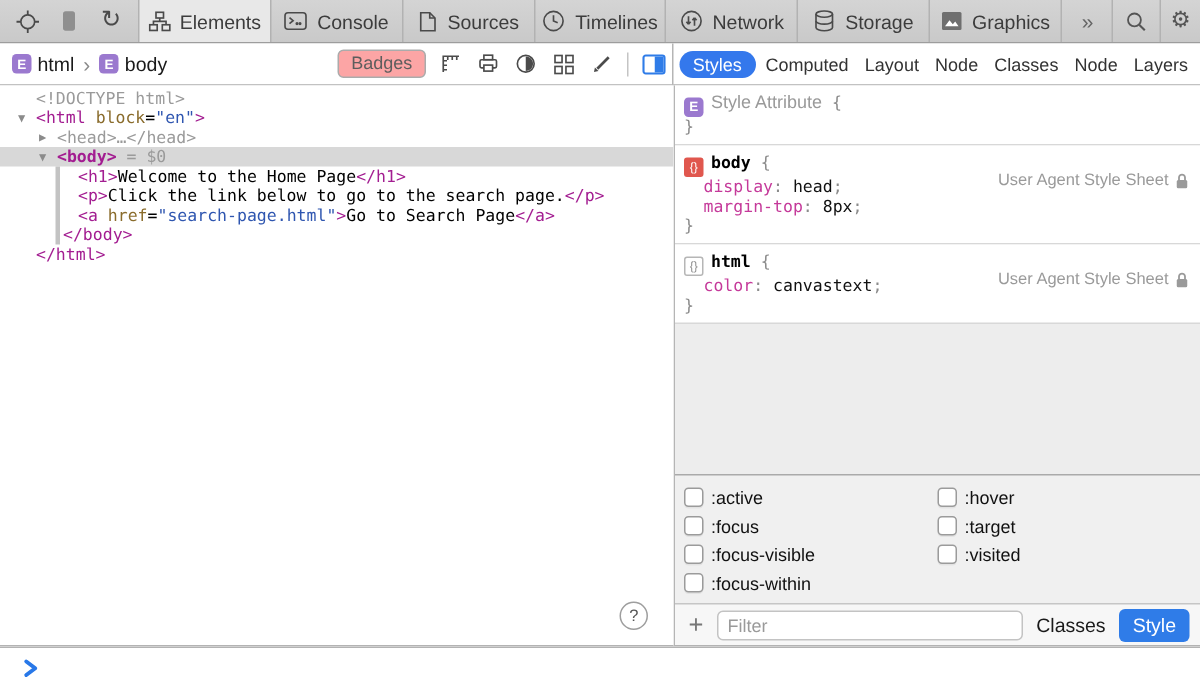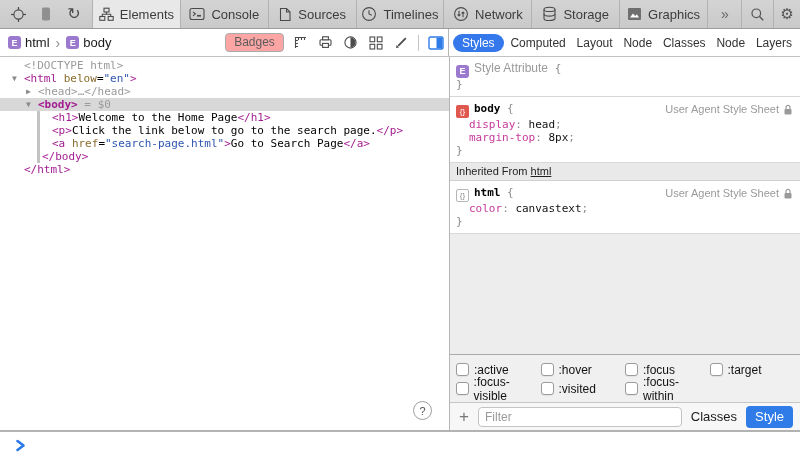--- a/index.html
+++ b/index.html
@@ -72,41 +72,41 @@
             font-family:"Liberation Sans",sans-serif;}
 
   
   .styles-pane{width:351px;box-sizing:border-box;border-left:1px solid #b5b5b5;
                border-bottom:1px solid #b3b3b3;display:flex;flex-direction:column;background:#ededed;}
   .styles-scroll{flex:1;overflow:hidden;background:#ededed;}
   .rule-section{position:relative;background:#fff;border-bottom:1px solid #d8d8d8;
                 padding:5px 6px;font-family:"DejaVu Sans Mono","Liberation Mono",monospace;
                 font-size:11px;line-height:13px;}
   .rule-line{white-space:pre;}
-  .rule-note{position:absolute;top:6px;right:7px;font-family:"Liberation Sans",sans-serif;
+  .rule-note{position:absolute;top:17px;right:7px;font-family:"Liberation Sans",sans-serif;
              font-size:11px;color:#9a9a9a;display:flex;align-items:center;gap:4px;}
   .rule-badge{display:inline-flex;width:13px;height:13px;border-radius:2px;margin-right:5px;
               align-items:center;justify-content:center;font-size:8px;vertical-align:-2px;
               font-family:"Liberation Sans",sans-serif;}
   .badge-red{background:#e0574e;color:#fff;}
   .badge-gray{background:#fff;border:1px solid #b6b6b6;color:#8c8c8c;box-sizing:border-box;}
   .badge-element{background:#9b79cf;color:#fff;font-size:9px;font-weight:bold;border-radius:3px;}
   .selector{color:#000;font-weight:bold;}
   .selector.muted{color:#9a9a9a;font-weight:normal;font-family:"Liberation Sans",sans-serif;font-size:12px;}
   .brace{color:#8b8b8b;}
   .prop-line{padding-left:13px;}
   .prop-name{color:#c53a9a;}
   .prop-value{color:#111;}
   .punct{color:#8b8b8b;}
   .inherited-bar{background:#e9e9e9;border-bottom:1px solid #cfcfcf;
                  font-size:11px;color:#222;padding:2px 6px 3px;font-family:"Liberation Sans",sans-serif;}
   .inherit-link{text-decoration:underline;}
 
   .pseudo-area{border-top:1px solid #aaa;background:#f0f0f0;padding:5px 6px 4px;}
-  .pseudo-grid{display:grid;grid-template-columns:1fr 1fr 1fr 1fr;}
+  .pseudo-grid{display:grid;grid-template-columns:1fr 1fr;}
   .pseudo-cell{height:19px;display:flex;align-items:center;gap:5px;}
   .checkbox{width:13px;height:13px;background:#fff;border:1px solid #9b9b9b;border-radius:3px;
             box-sizing:border-box;box-shadow:0 1px 0 rgba(0,0,0,.05);}
   .pseudo-label{font-size:12px;color:#111;}
 
   .filter-bar{height:28px;border-top:1px solid #c6c6c6;background:#f7f7f7;
               display:flex;align-items:center;padding:0 7px;gap:7px;box-sizing:border-box;}
   .plus-btn{font-size:17px;color:#777;font-weight:300;width:14px;text-align:center;line-height:14px;}
   .filter-input{flex:1;height:18px;border:1px solid #c3c3c3;border-radius:4px;background:#fff;
                 font-size:12px;padding:0 6px;outline:none;color:#222;min-width:0;
@@ -302,21 +302,21 @@
         <span class="side-tab">Classes</span>
         <span class="side-tab">Node</span>
         <span class="side-tab">Layers</span>
       </div>
   </div>
 
   <div class="main-area">
     <div class="dom-pane">
       <div class="dom-rows">
           <div class="dom-row" style="padding-left: 24px;"><span class="tk-gray">&lt;!DOCTYPE html&gt;</span></div>
-          <div class="dom-row" style="padding-left: 24px;"><span class="arrow" style="left: 12px;">▼</span><span class="tk-tag">&lt;html</span><span class="tk-plain"> </span><span class="tk-attr">below</span><span class="tk-plain">=</span><span class="tk-val">"en"</span><span class="tk-tag">&gt;</span></div>
+          <div class="dom-row" style="padding-left: 24px;"><span class="arrow" style="left: 12px;">▼</span><span class="tk-tag">&lt;html</span><span class="tk-plain"> </span><span class="tk-attr">block</span><span class="tk-plain">=</span><span class="tk-val">"en"</span><span class="tk-tag">&gt;</span></div>
           <div class="dom-row" style="padding-left: 38px;"><span class="arrow" style="left: 26px;">▶</span><span class="tk-gray">&lt;head&gt;…&lt;/head&gt;</span></div>
           <div class="dom-row selected bold" style="padding-left: 38px;"><span class="arrow" style="left: 26px;">▼</span><span class="tk-tag">&lt;body&gt;</span><span class="tk-gray-light"> = </span><span class="tk-gray-light">$0</span></div>
           <div class="dom-row" style="padding-left: 52px;"><span class="tk-tag">&lt;h1&gt;</span><span class="tk-plain">Welcome to the Home Page</span><span class="tk-tag">&lt;/h1&gt;</span></div>
           <div class="dom-row" style="padding-left: 52px;"><span class="tk-tag">&lt;p&gt;</span><span class="tk-plain">Click the link below to go to the search page.</span><span class="tk-tag">&lt;/p&gt;</span></div>
           <div class="dom-row" style="padding-left: 52px;"><span class="tk-tag">&lt;a </span><span class="tk-attr">href</span><span class="tk-plain">=</span><span class="tk-val">"search-page.html"</span><span class="tk-tag">&gt;</span><span class="tk-plain">Go to Search Page</span><span class="tk-tag">&lt;/a&gt;</span></div>
           <div class="dom-row" style="padding-left: 42px;"><span class="tk-tag">&lt;/body&gt;</span></div>
           <div class="dom-row" style="padding-left: 24px;"><span class="tk-tag">&lt;/html&gt;</span></div>
         </div>
       <div class="child-guide" style="left:37px;top:54px;height:52px;"></div>
       <div class="help-btn">?</div>
@@ -336,21 +336,20 @@
                   <rect x="1.5" y="5" width="7" height="5.5" rx="1" fill="#9a9a9a"></rect>
                   <path d="M3 5 V3.4 a2 2 0 0 1 4 0 V5" fill="none" stroke="#9a9a9a" stroke-width="1.2"></path>
                 </svg>
               </span>
             </div>
             <div class="rule-line"><span class="rule-badge badge-red">{}</span><span class="selector">body</span><span class="brace"> {</span></div>
             <div class="rule-line prop-line"><span class="prop-name">display</span><span class="punct">: </span><span class="prop-value">head</span><span class="punct">;</span></div>
             <div class="rule-line prop-line"><span class="prop-name">margin-top</span><span class="punct">: </span><span class="prop-value">8px</span><span class="punct">;</span></div>
             <div class="rule-line brace">}</div>
           </div>
-          <div class="inherited-bar">Inherited From <span class="inherit-link">html</span></div>
           <div class="rule-section">
             <div class="rule-note">
               <span>User Agent Style Sheet</span>
               <span class="icon">
                 <svg width="10" height="12" viewBox="0 0 10 12">
                   <rect x="1.5" y="5" width="7" height="5.5" rx="1" fill="#9a9a9a"></rect>
                   <path d="M3 5 V3.4 a2 2 0 0 1 4 0 V5" fill="none" stroke="#9a9a9a" stroke-width="1.2"></path>
                 </svg>
               </span>
             </div>

